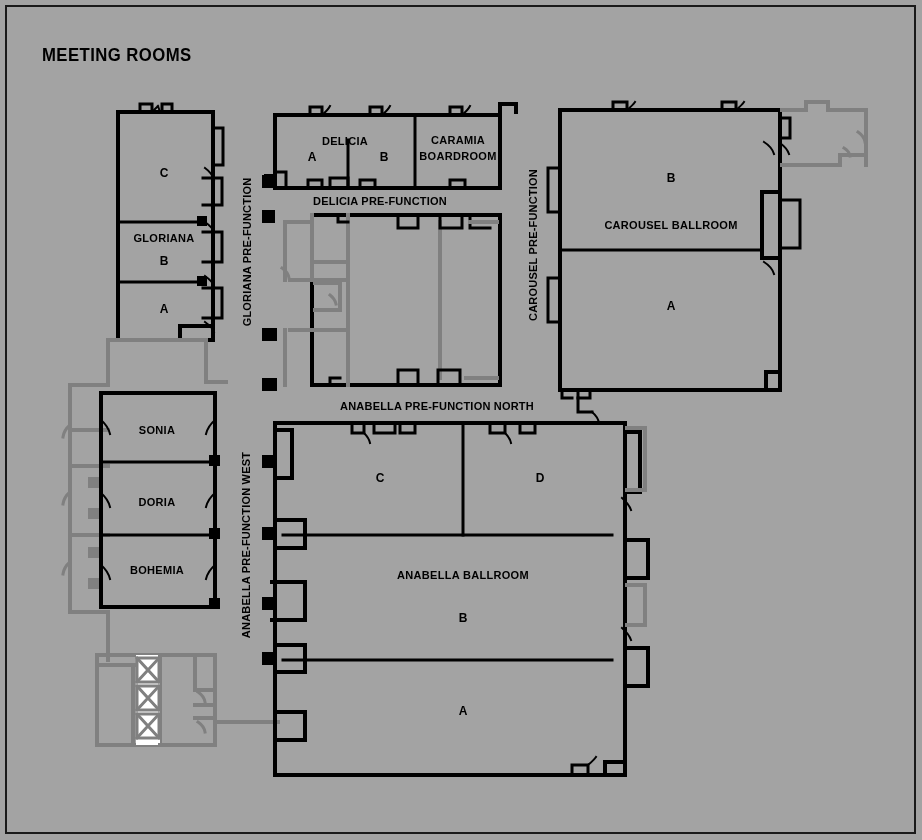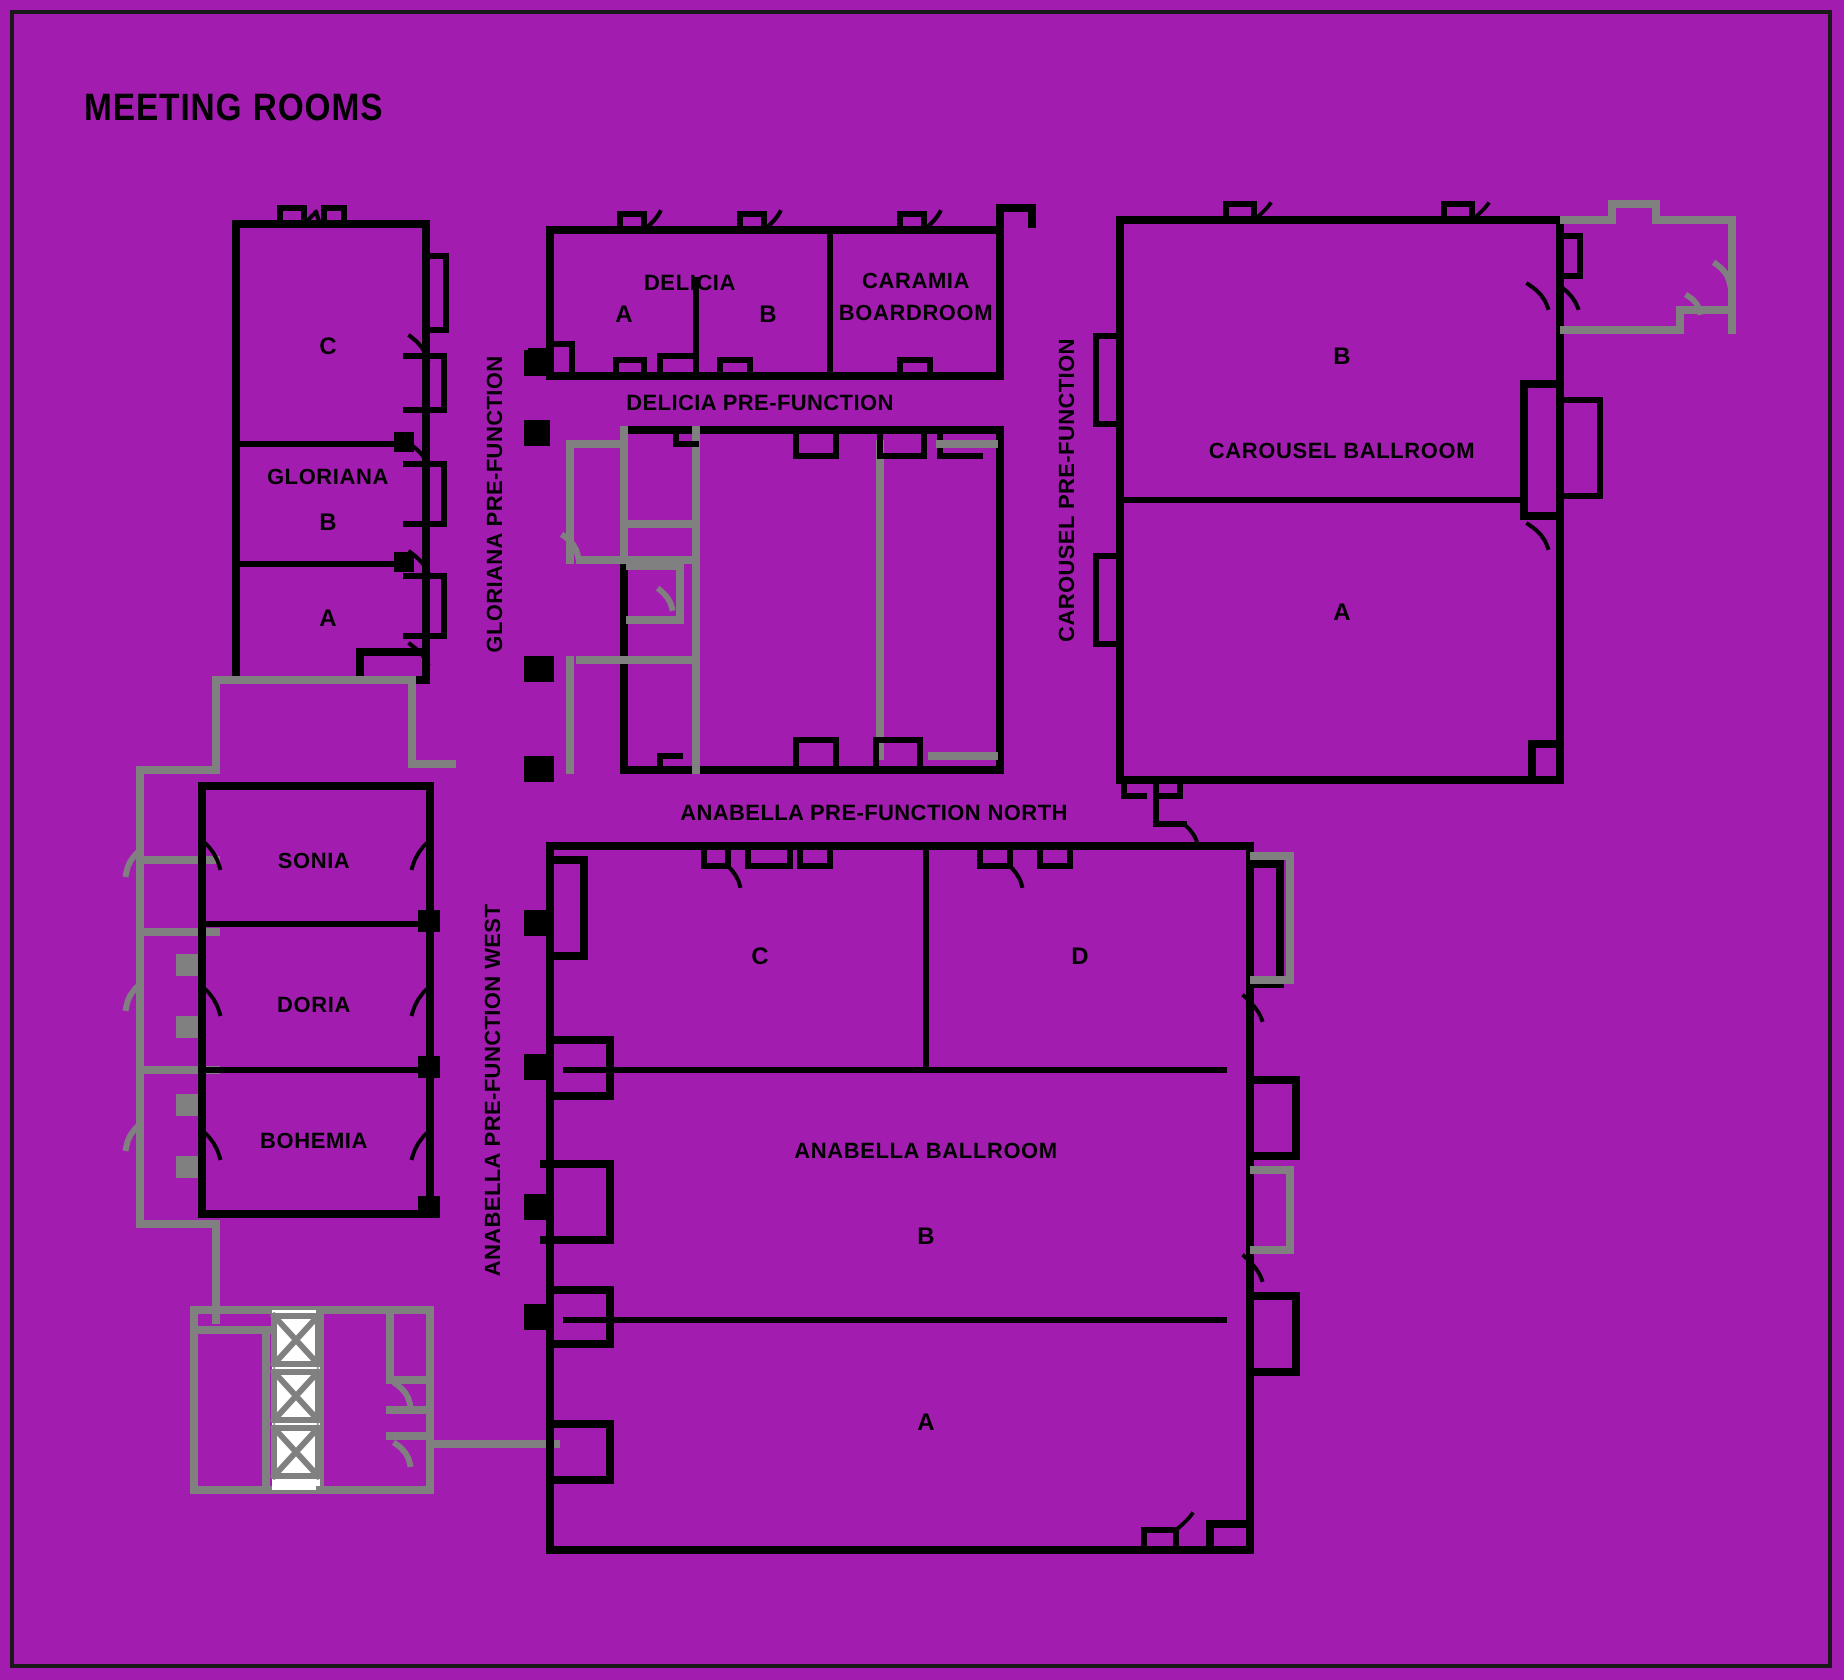--- a/index.html
+++ b/index.html
@@ -13,21 +13,21 @@
     height: 840px;
     font-family: "Liberation Sans", sans-serif;
     position: relative;
     overflow: hidden;
   }
   #page {
     position: absolute;
     left: 0; top: 0;
     width: 922px;
     height: 840px;
-    background: #a21caf;
+    background: #a3a3a3;
   }
   #page-border {
     position: absolute;
     left: 5px; top: 5px;
     width: 911px;
     height: 829px;
     border: 2px solid #1a1a1a;
     box-sizing: border-box;
     pointer-events: none;
   }

